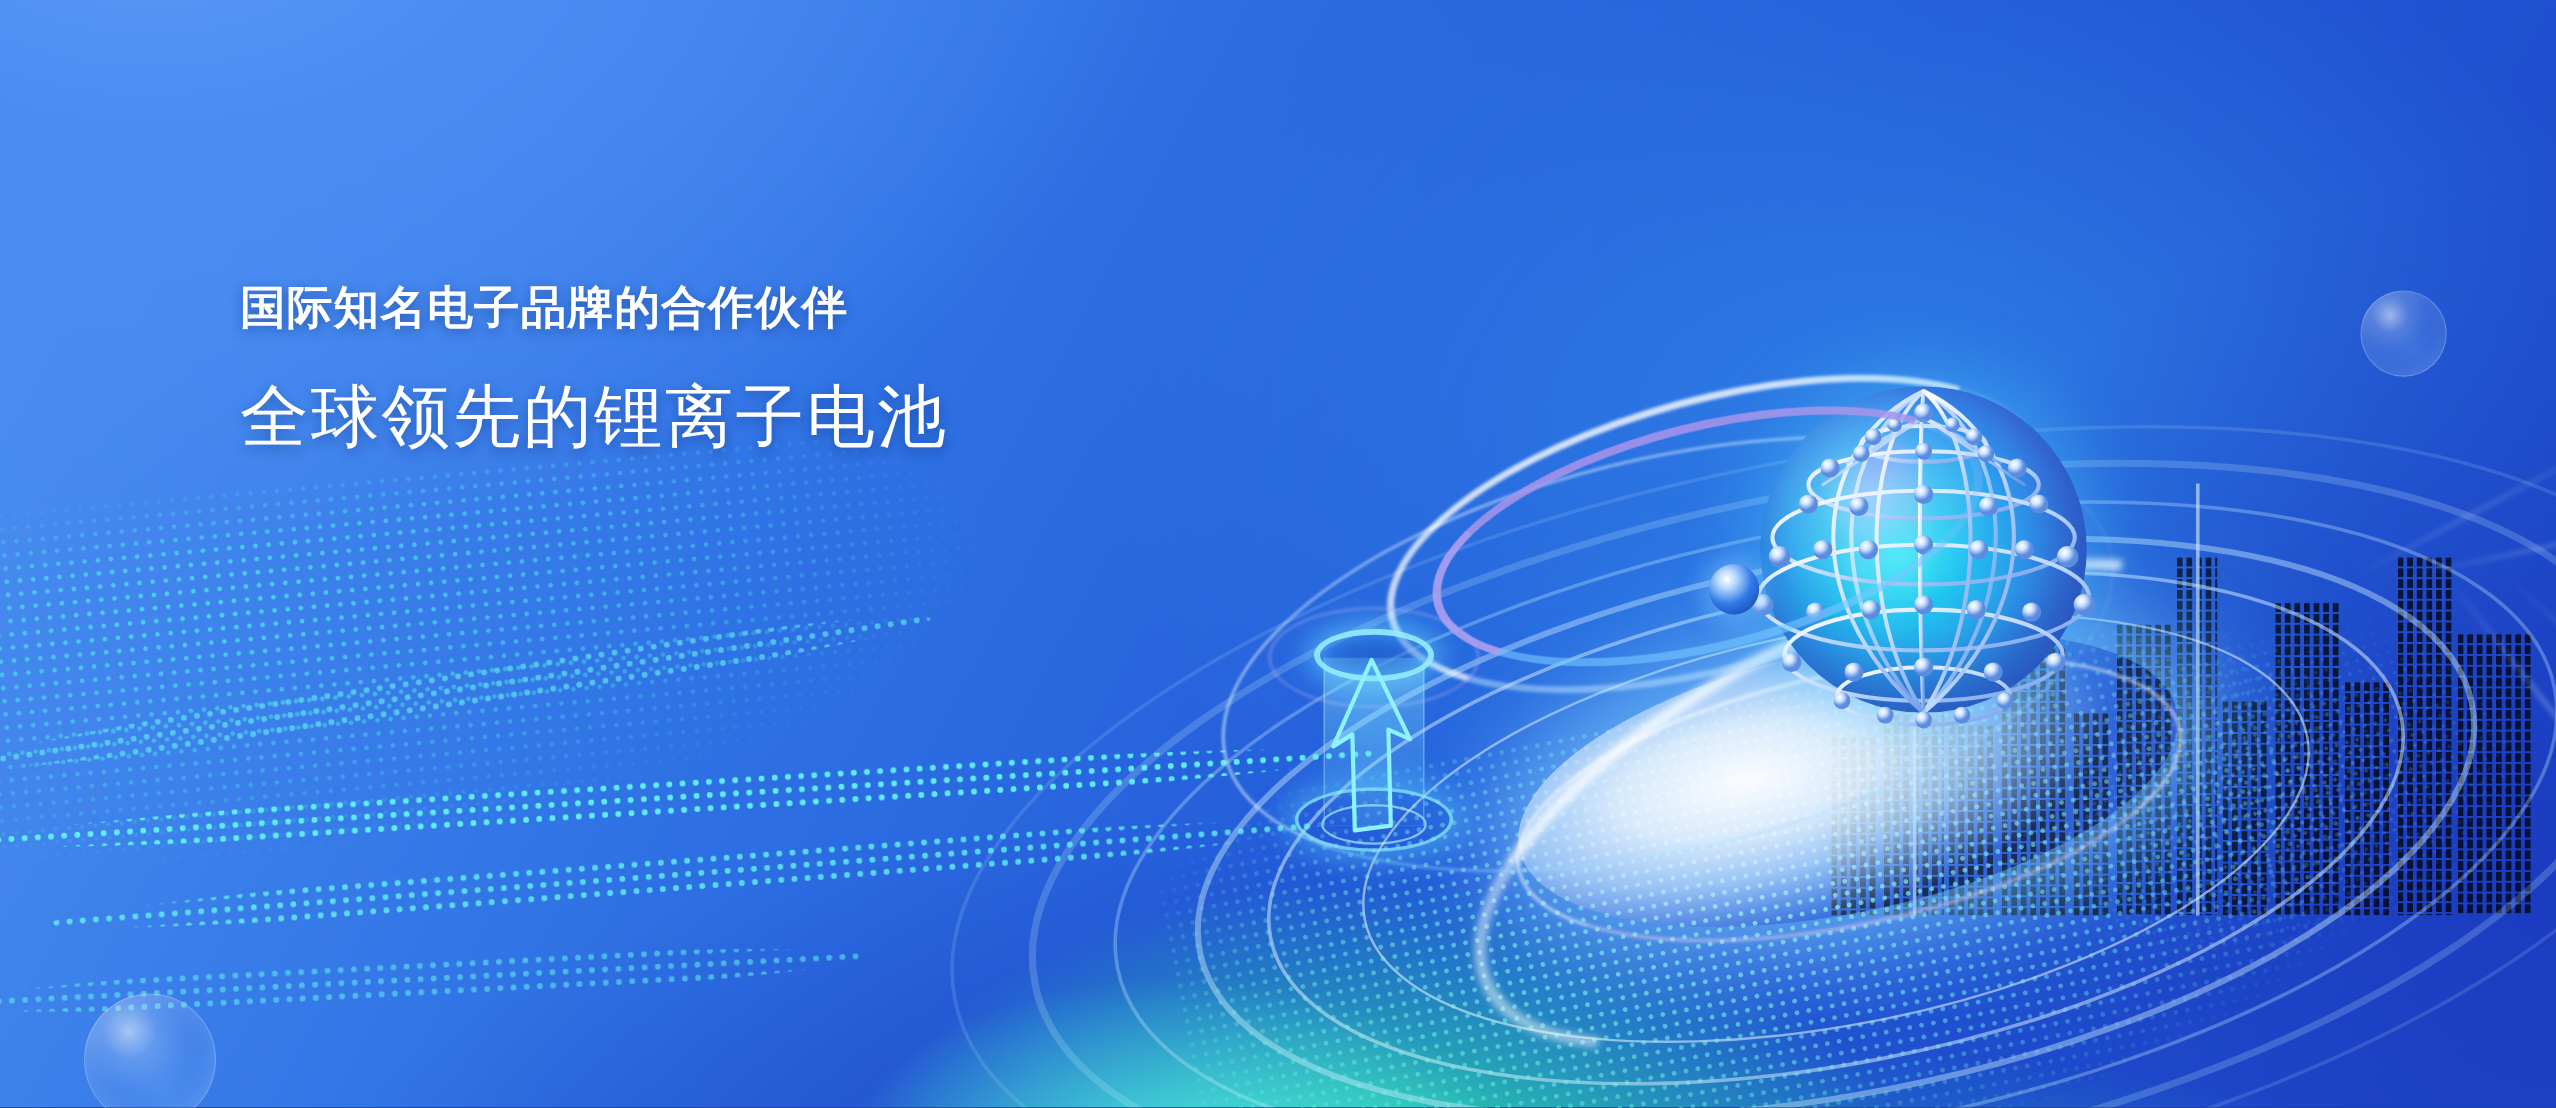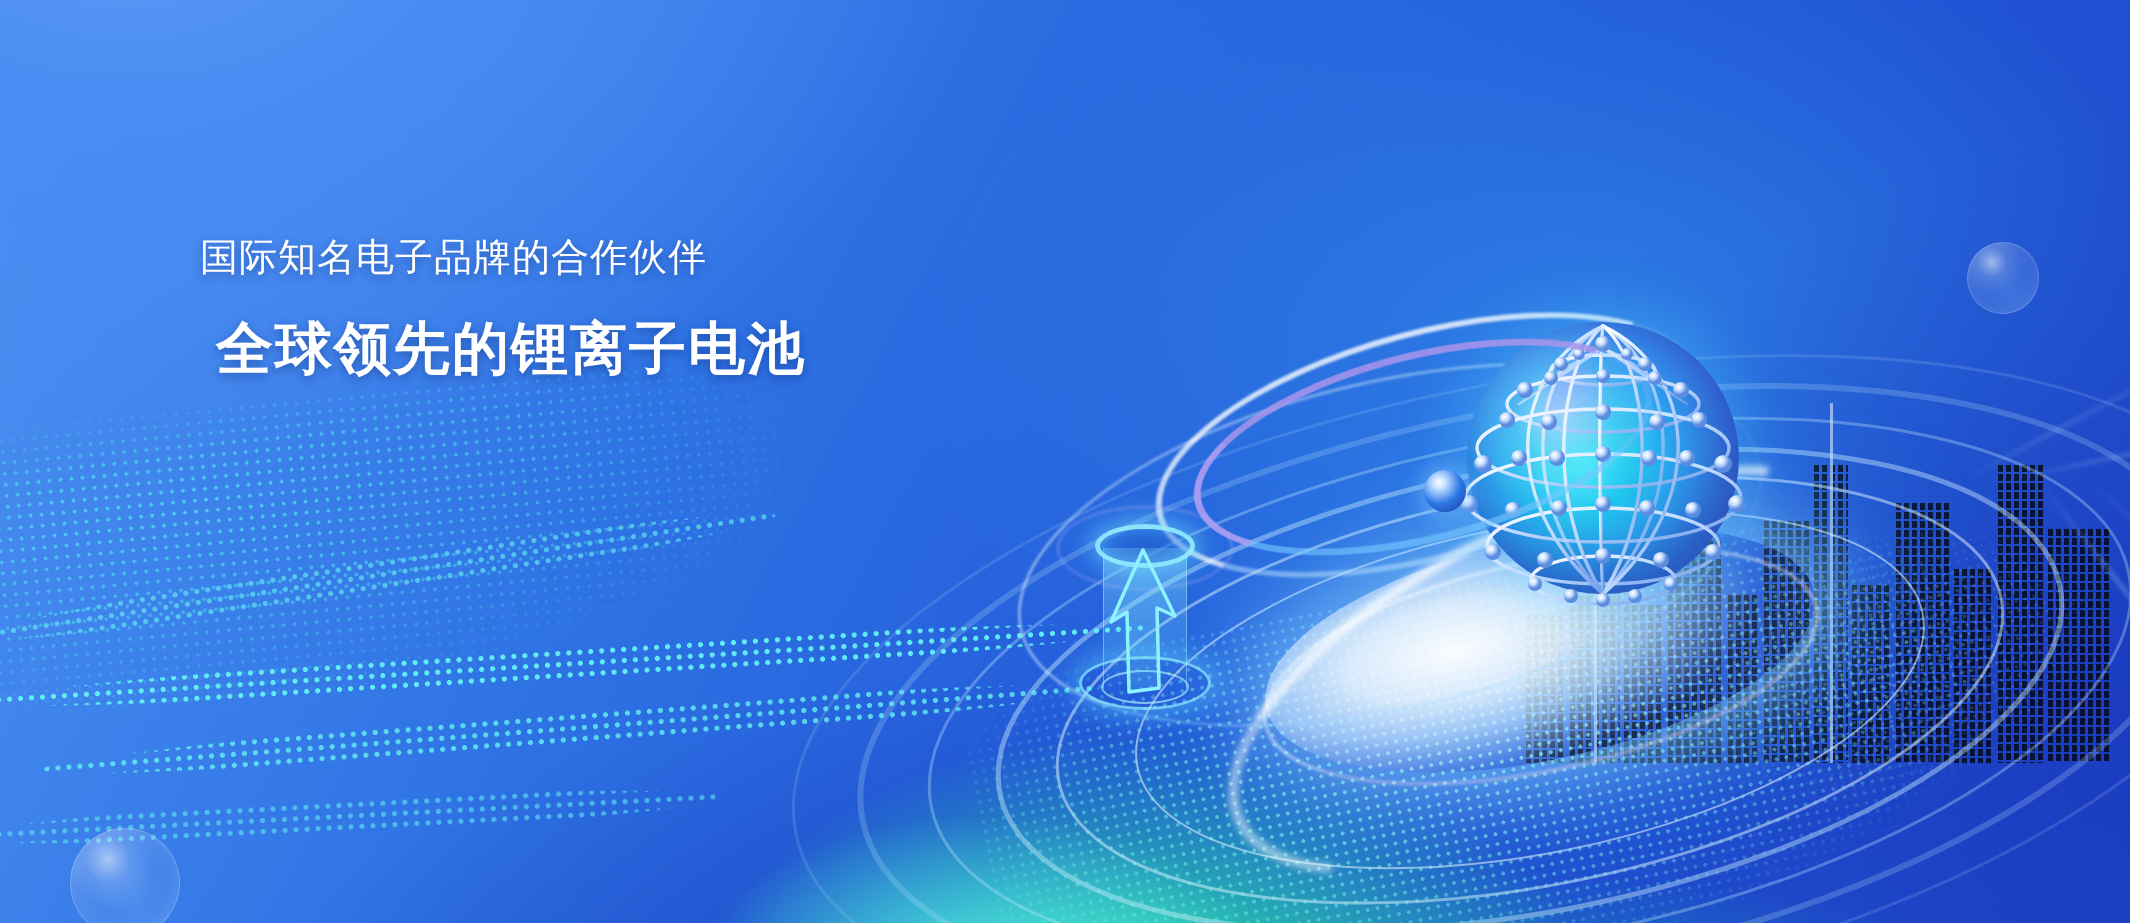--- a/index.html
+++ b/index.html
@@ -260,32 +260,32 @@
   #bubble-bl{left:70px;top:828px;width:110px;height:110px;}
 
   
   #copy{
     position:absolute;left:200px;top:238px;
     color:#ffffff;
     text-shadow:0 3px 10px rgba(12,40,110,.45);
   }
   #subtitle{
     font-size:38px;
-    font-weight:400;
+    font-weight:700;
     letter-spacing:1px;
     line-height:1;
     margin:0 0 36px 0;
     white-space:nowrap;
   }
   .headline{
     font-size:57px;
-    font-weight:bold;
+    font-weight:normal;
     letter-spacing:2px;
     line-height:1.28;
-    margin:16px;
+    margin:0;
     white-space:nowrap;
   }
 </style>
 </head>
 <body>
 
 <div id="banner">
 
   <div class="layer" id="bg-base"></div>
   <div class="layer" id="bg-deep"></div>

